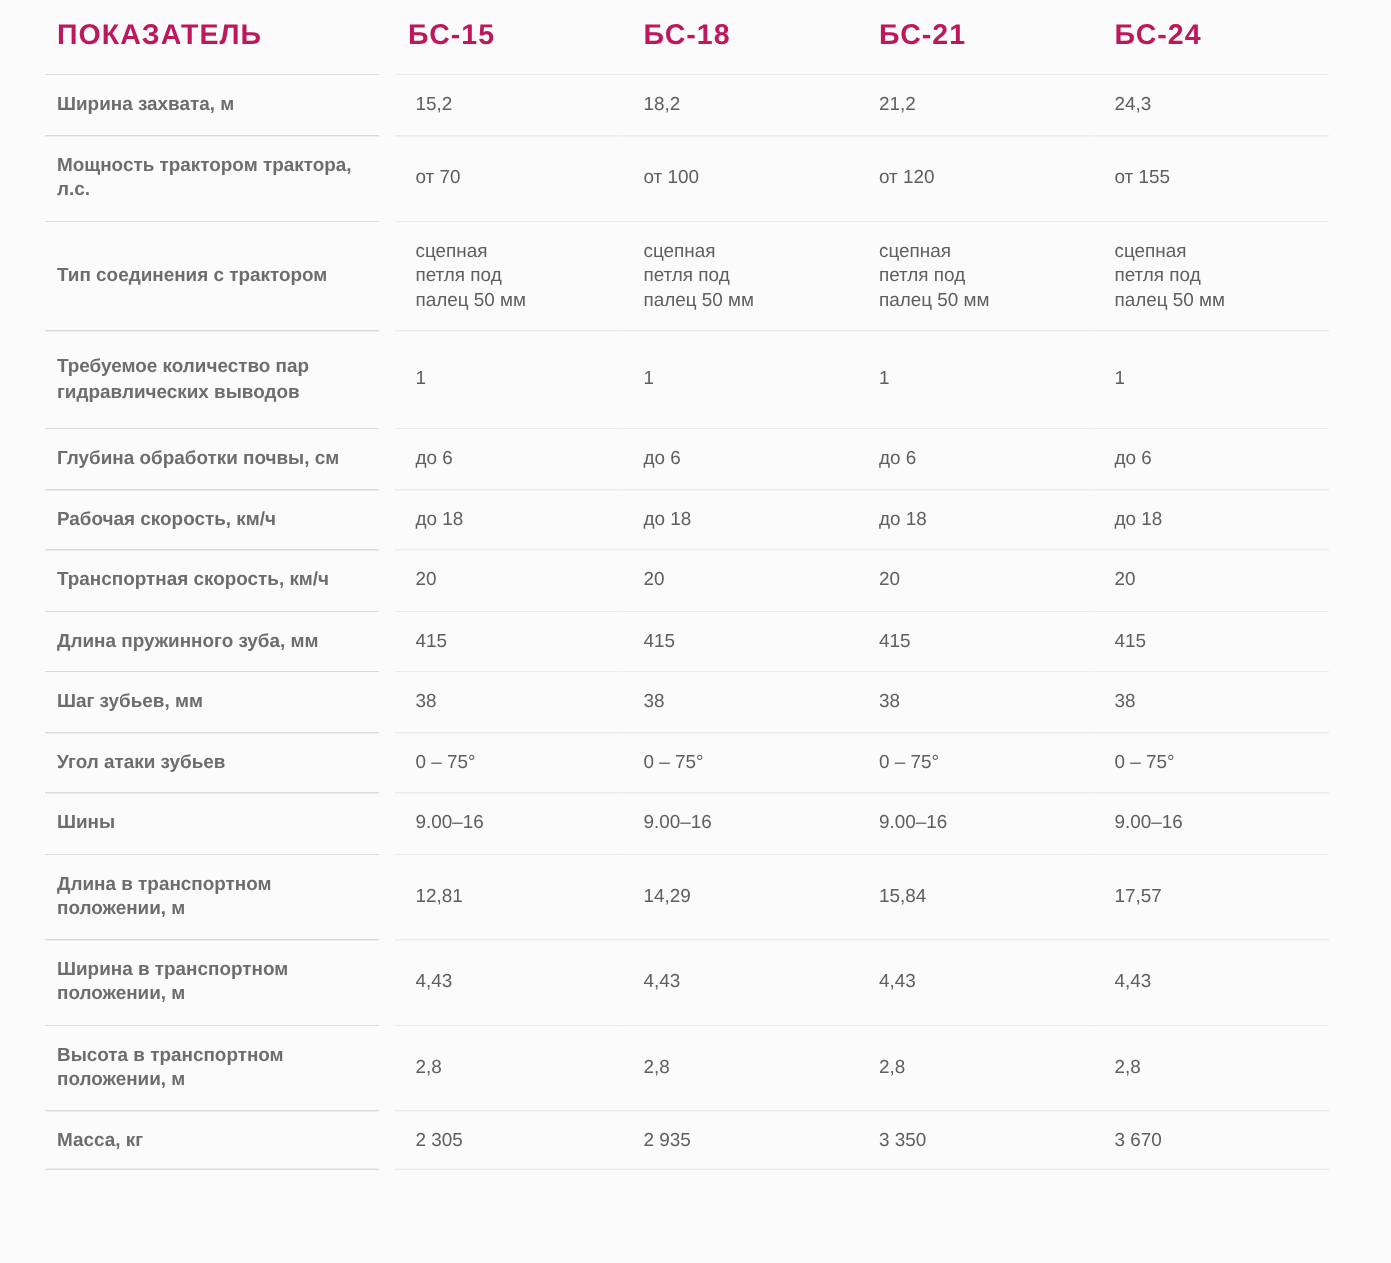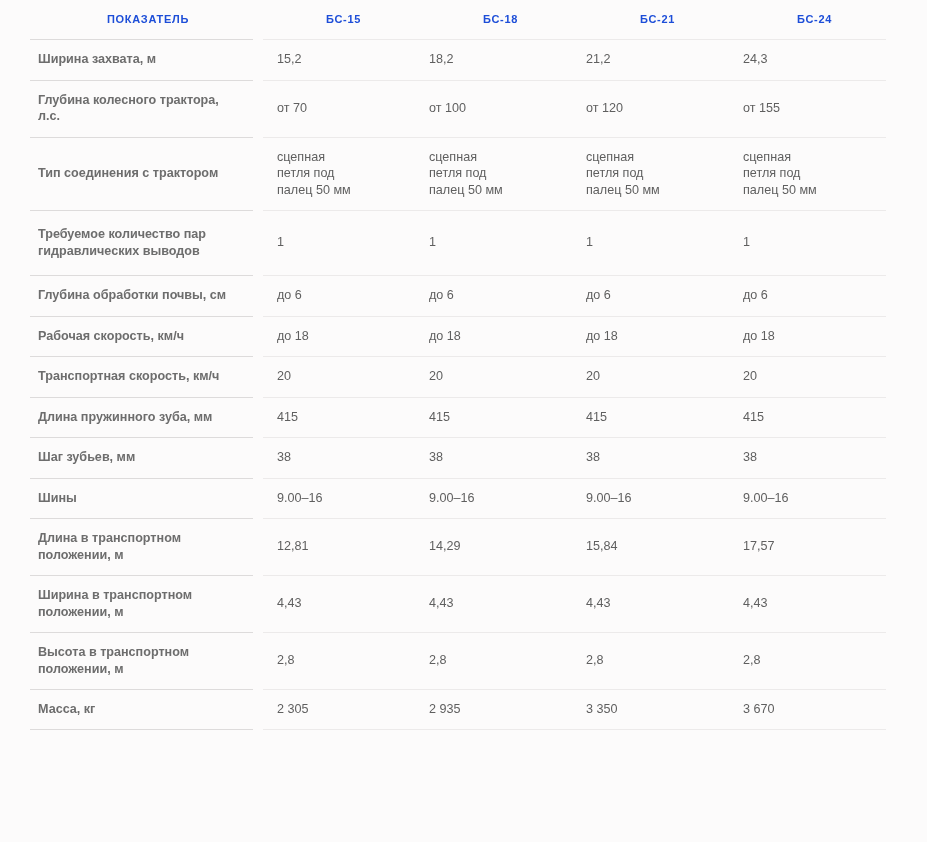--- a/index.html
+++ b/index.html
@@ -22,26 +22,26 @@
     border-collapse: collapse;
     table-layout: fixed;
   }
 
   .spec-table col.c-label { width: 228px; }
   .spec-table col.c-val   { width: 157px; }
 
   
   .spec-table thead th {
     padding: 13px 0 14px 0;
-    text-align: center;
+    text-align: left;
     vertical-align: top;
-    font-size: 11px;
+    font-size: 19px;
     font-weight: 700;
     letter-spacing: 0.7px;
-    color: #1d4ed8;
+    color: #be185d;
     text-transform: uppercase;
     background: transparent;
   }
   .spec-table thead th.h-label { padding-left: 8px; }
   .spec-table thead th.h-val   { padding-left: 14px; }
 
   
   .spec-table tbody td {
     vertical-align: middle;
     font-size: 12.6px;
@@ -105,21 +105,21 @@
   </thead>
   <tbody id="table-body">
       <tr>
         <td class="cell-label">Ширина захвата, м</td>
         <td class="cell-val nowrap">15,2</td>
         <td class="cell-val nowrap">18,2</td>
         <td class="cell-val nowrap">21,2</td>
         <td class="cell-val nowrap">24,3</td>
       </tr>
       <tr>
-        <td class="cell-label">Глубина колесного трактора, л.с.</td>
+        <td class="cell-label">Мощность трактором трактора, л.с.</td>
         <td class="cell-val nowrap">от 70</td>
         <td class="cell-val nowrap">от 100</td>
         <td class="cell-val nowrap">от 120</td>
         <td class="cell-val nowrap">от 155</td>
       </tr>
       <tr>
         <td class="cell-label">Тип соединения с трактором</td>
         <td class="cell-val multiline">сцепная
 петля под
 палец 50 мм</td>
@@ -167,20 +167,27 @@
         <td class="cell-val nowrap">415</td>
         <td class="cell-val nowrap">415</td>
         <td class="cell-val nowrap">415</td>
       </tr>
       <tr>
         <td class="cell-label">Шаг зубьев, мм</td>
         <td class="cell-val nowrap">38</td>
         <td class="cell-val nowrap">38</td>
         <td class="cell-val nowrap">38</td>
         <td class="cell-val nowrap">38</td>
+      </tr>
+      <tr>
+        <td class="cell-label">Угол атаки зубьев</td>
+        <td class="cell-val nowrap">0 – 75°</td>
+        <td class="cell-val nowrap">0 – 75°</td>
+        <td class="cell-val nowrap">0 – 75°</td>
+        <td class="cell-val nowrap">0 – 75°</td>
       </tr>
       <tr>
         <td class="cell-label">Шины</td>
         <td class="cell-val nowrap">9.00–16</td>
         <td class="cell-val nowrap">9.00–16</td>
         <td class="cell-val nowrap">9.00–16</td>
         <td class="cell-val nowrap">9.00–16</td>
       </tr>
       <tr>
         <td class="cell-label">Длина в транспортном положении, м</td>

